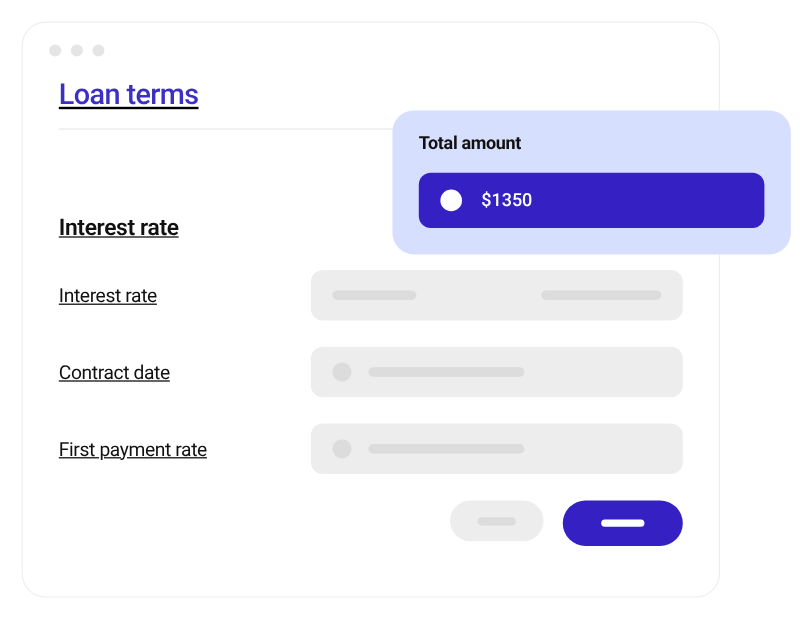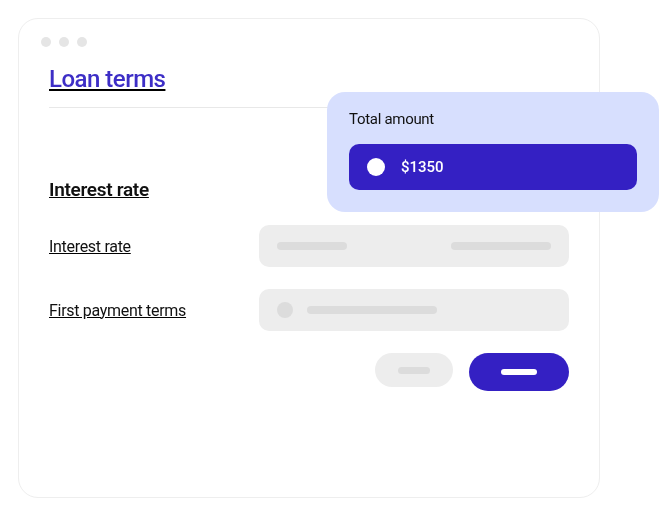--- a/index.html
+++ b/index.html
@@ -136,21 +136,21 @@
       left: 327px;
       width: 332px;
       height: 120px;
       background: #d7dffe;
       border-radius: 18px;
       padding: 18px 22px;
     }
     .overlay-title {
       color: #111111;
       font-size: 15px;
-      font-weight: 400;
+      font-weight: 700;
       letter-spacing: -0.3px;
       margin-bottom: 16px;
     }
     .amount-pill {
       background: #3420c3;
       border-radius: 10px;
       height: 46px;
       display: flex;
       align-items: center;
       padding: 0 18px;
@@ -184,23 +184,30 @@
 
     <div class="form-row">
       <div class="row-label">Interest rate</div>
       <div class="placeholder-field">
         <div class="ph-bar short"></div>
         <div class="ph-gap"></div>
         <div class="ph-bar med"></div>
       </div>
     </div>
 
-
     <div class="form-row">
-      <div class="row-label">First payment terms</div>
+      <div class="row-label">Contract date</div>
+      <div class="placeholder-field">
+        <div class="ph-circle"></div>
+        <div class="ph-bar long"></div>
+      </div>
+    </div>
+
+    <div class="form-row">
+      <div class="row-label">First payment rate</div>
       <div class="placeholder-field">
         <div class="ph-circle"></div>
         <div class="ph-bar long"></div>
       </div>
     </div>
 
     <div class="action-row">
       <div class="btn-secondary">
         <div class="ph-bar"></div>
       </div>

